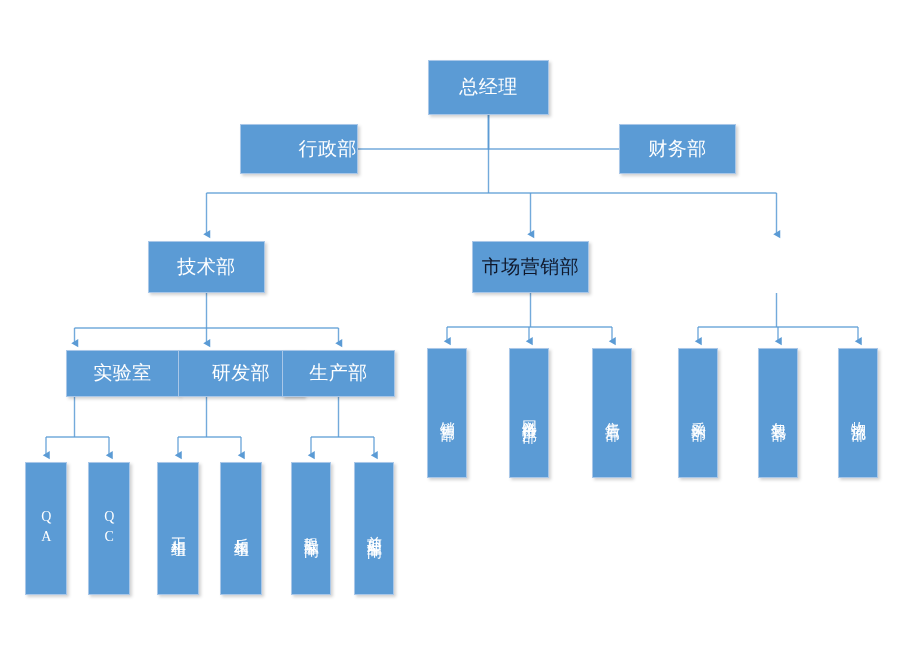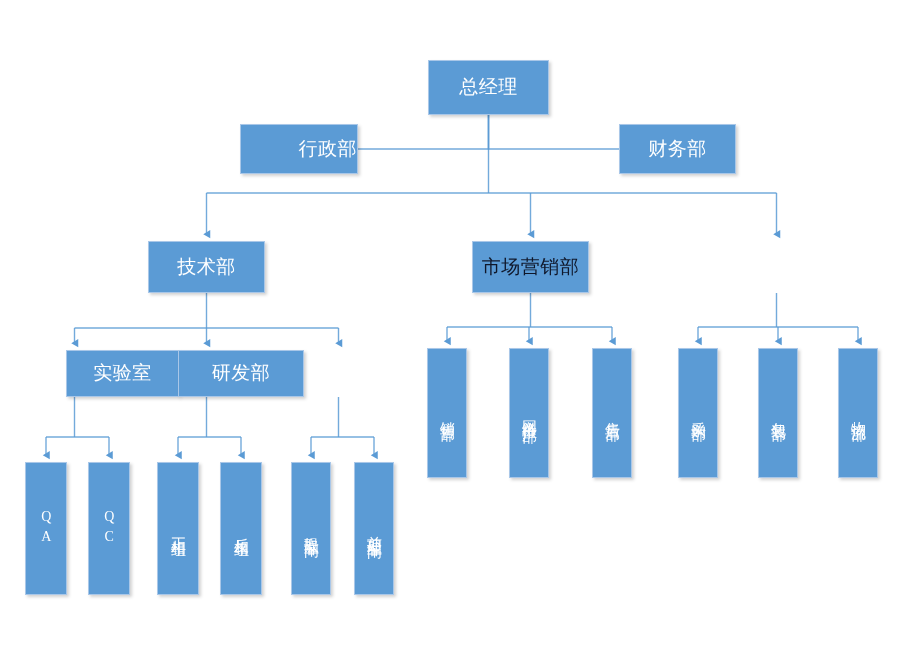--- a/index.html
+++ b/index.html
@@ -126,20 +126,23 @@
       </div>
       <div class="node horiz" style="left: 472px; top: 241px; width: 117px; height: 52px; background: rgb(91, 155, 213); border-color: rgb(169, 199, 232); color: #0f172a; justify-content: center;">
         <span>市场营销部</span>
       </div>
       <div class="node horiz" style="left: 18px; top: 350px; width: 113px; height: 47px; background: rgb(91, 155, 213); border-color: rgb(169, 199, 232); color: rgb(255, 255, 255); margin-left: 48px;">
         <span>实验室</span>
       </div>
       <div class="node horiz" style="left: 150px; top: 350px; width: 126px; height: 47px; background: rgb(91, 155, 213); border-color: rgb(169, 199, 232); color: rgb(255, 255, 255); margin-left: 28px;">
         <span>研发部</span>
       </div>
+      <div class="node horiz" style="left: 282px; top: 350px; width: 113px; height: 47px; background: rgb(91, 155, 213); border-color: rgb(169, 199, 232); color: rgb(255, 255, 255);">
+        <span>生产部</span>
+      </div>
       <div class="node vert" style="left: 427px; top: 348px; width: 40px; height: 130px; background: rgb(91, 155, 213); border-color: rgb(169, 199, 232); color: rgb(255, 255, 255);">
         <span>销售部</span>
       </div>
       <div class="node vert" style="left: 509px; top: 348px; width: 40px; height: 130px; background: rgb(91, 155, 213); border-color: rgb(169, 199, 232); color: rgb(255, 255, 255);">
         <span>网络推广部</span>
       </div>
       <div class="node vert" style="left: 592px; top: 348px; width: 40px; height: 130px; background: rgb(91, 155, 213); border-color: rgb(169, 199, 232); color: rgb(255, 255, 255);">
         <span>售后部</span>
       </div>
       <div class="node vert" style="left: 678px; top: 348px; width: 40px; height: 130px; background: rgb(91, 155, 213); border-color: rgb(169, 199, 232); color: rgb(255, 255, 255);">

